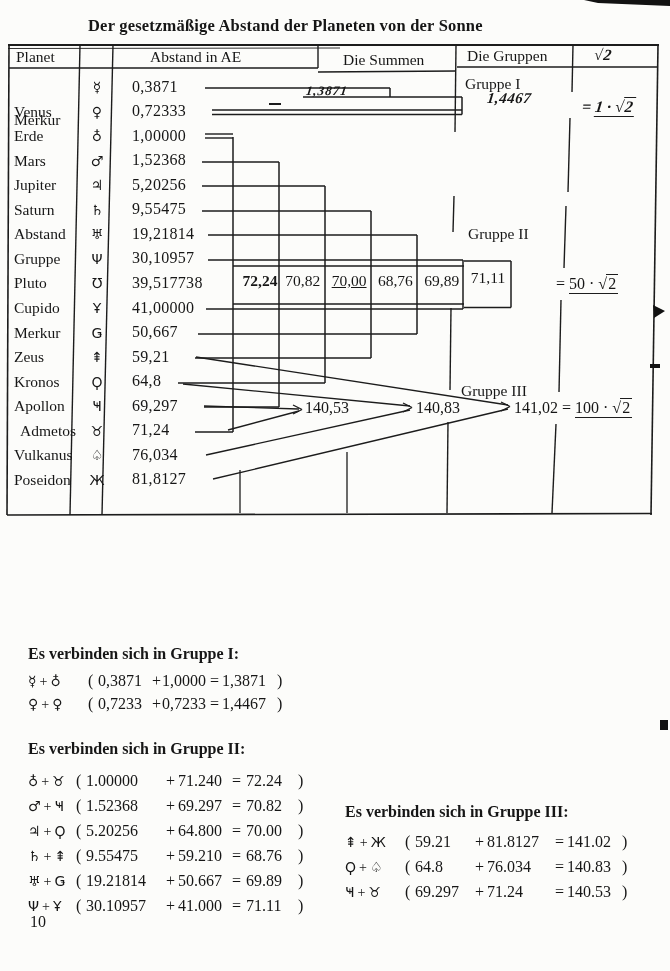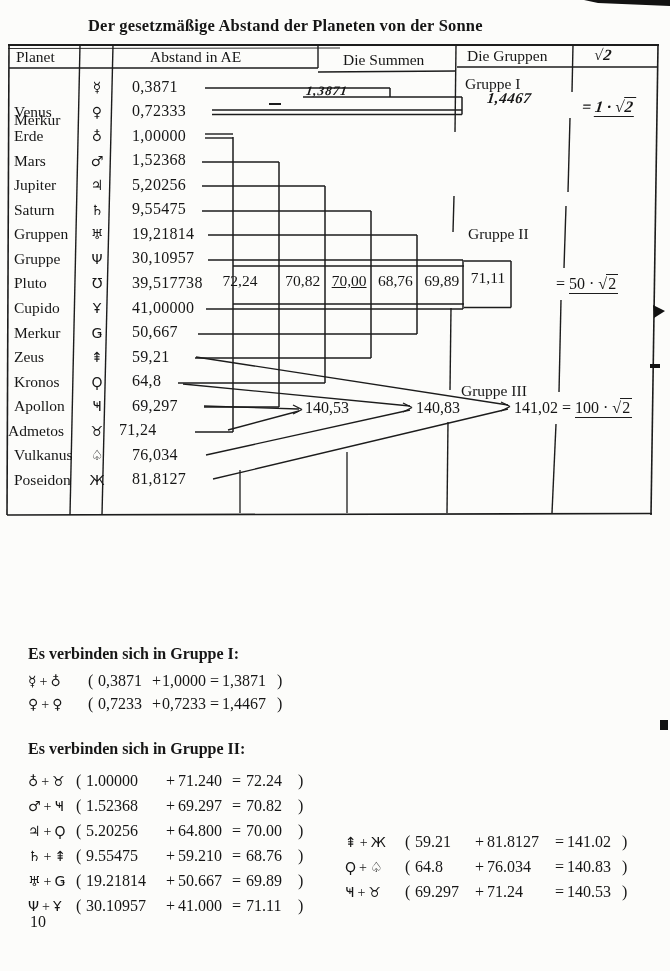--- a/index.html
+++ b/index.html
@@ -128,21 +128,21 @@
       <div class="abs val" style="left: 132px; top: 126.62px;">1,00000</div>
       <div class="abs planet-name" style="left: 14px; top: 151.68px;">Mars</div>
       <div class="abs planet-symbol" style="left: 84px; top: 152.68px;">♂</div>
       <div class="abs val" style="left: 132px; top: 151.18px;">1,52368</div>
       <div class="abs planet-name" style="left: 14px; top: 176.24px;">Jupiter</div>
       <div class="abs planet-symbol" style="left: 84px; top: 177.24px;">♃</div>
       <div class="abs val" style="left: 132px; top: 175.74px;">5,20256</div>
       <div class="abs planet-name" style="left: 14px; top: 200.8px;">Saturn</div>
       <div class="abs planet-symbol" style="left: 84px; top: 201.8px;">♄</div>
       <div class="abs val" style="left: 132px; top: 200.3px;">9,55475</div>
-      <div class="abs planet-name" style="left: 14px; top: 225.36px;">Gruppen</div>
+      <div class="abs planet-name" style="left: 14px; top: 225.36px;">Abstand</div>
       <div class="abs planet-symbol" style="left: 84px; top: 226.36px;">♅</div>
       <div class="abs val" style="left: 132px; top: 224.86px;">19,21814</div>
       <div class="abs planet-name" style="left: 14px; top: 249.92px;">Gruppe</div>
       <div class="abs planet-symbol" style="left: 84px; top: 250.92px;">Ψ</div>
       <div class="abs val" style="left: 132px; top: 249.42px;">30,10957</div>
       <div class="abs planet-name" style="left: 14px; top: 274.48px;">Pluto</div>
       <div class="abs planet-symbol" style="left: 84px; top: 275.48px;">℧</div>
       <div class="abs val" style="left: 132px; top: 273.98px;">39,517738</div>
       <div class="abs planet-name" style="left: 14px; top: 299.04px;">Cupido</div>
       <div class="abs planet-symbol" style="left: 84px; top: 300.04px;">Ұ</div>
@@ -152,32 +152,32 @@
       <div class="abs val" style="left: 132px; top: 323.1px; text-align: center;">50,667</div>
       <div class="abs planet-name" style="left: 14px; top: 348.16px;">Zeus</div>
       <div class="abs planet-symbol" style="left: 84px; top: 349.16px;">⇞</div>
       <div class="abs val" style="left: 132px; top: 347.66px;">59,21</div>
       <div class="abs planet-name" style="left: 14px; top: 372.72px;">Kronos</div>
       <div class="abs planet-symbol" style="left: 84px; top: 373.72px;">Ϙ</div>
       <div class="abs val" style="left: 132px; top: 372.22px;">64,8</div>
       <div class="abs planet-name" style="left: 14px; top: 397.28px;">Apollon</div>
       <div class="abs planet-symbol" style="left: 84px; top: 398.28px;">Ҹ</div>
       <div class="abs val" style="left: 132px; top: 396.78px;">69,297</div>
-      <div class="abs planet-name" style="left: 8px; top: 421.84px; text-align: center;">Admetos</div>
+      <div class="abs planet-name" style="left: 20px; top: 421.84px; text-align: center;">Admetos</div>
       <div class="abs planet-symbol" style="left: 84px; top: 422.84px;">♉</div>
-      <div class="abs val" style="left: 119px; top: 421.34px;">71,24</div>
+      <div class="abs val" style="left: 132px; top: 421.34px;">71,24</div>
       <div class="abs planet-name" style="left: 14px; top: 446.4px;">Vulkanus</div>
       <div class="abs planet-symbol" style="left: 84px; top: 447.4px;">♤</div>
       <div class="abs val" style="left: 132px; top: 445.9px;">76,034</div>
       <div class="abs planet-name" style="left: 14px; top: 470.96px;">Poseidon</div>
       <div class="abs planet-symbol" style="left: 84px; top: 471.96px;">Ж</div>
       <div class="abs val" style="left: 132px; top: 470.46px;">81,8127</div>
     </div>
   <div id="summen-cells">
-      <div class="abs sum-cell" style="left: 217px; top: 272px;">72,24</div>
+      <div class="abs sum-cell" style="left: 237px; top: 272px; font-weight: bold;">72,24</div>
       <div class="abs sum-cell" style="left: 279.8px; top: 272px;">70,82</div>
       <div class="abs sum-cell" style="left: 326.1px; top: 272px; text-decoration: underline;">70,00</div>
       <div class="abs sum-cell" style="left: 372.4px; top: 272px;">68,76</div>
       <div class="abs sum-cell" style="left: 418.7px; top: 272px;">69,89</div>
       <div class="abs sum-cell" style="left: 465px; top: 269px;">71,11</div>
     </div>
   <div id="gruppe-labels">
       <div class="abs glabel" style="left: 465px; top: 75px;">Gruppe I</div>
       <div class="abs glabel" style="left: 468px; top: 225px;">Gruppe II</div>
       <div class="abs glabel" style="left: 461px; top: 382px;">Gruppe III</div>
@@ -216,20 +216,21 @@
   <div class="abs heading" style="left:28px;top:740px">Es verbinden sich in Gruppe II:</div>
   <div id="g2-rows">
       <div class="f-row" style="left: 28px; top: 772px;"><span class="pair" style="display: inline-block; width: 48px;"><span>♁</span><span class="plus">+</span><span>♉</span></span><span class="col" style="display: inline-block; width: 10px;">(</span><span class="col" style="display: inline-block; width: 80px;">1.00000</span><span class="col" style="display: inline-block; width: 12px;">+</span><span class="col" style="display: inline-block; width: 54px;">71.240</span><span class="col" style="display: inline-block; width: 14px;">=</span><span class="col" style="display: inline-block; width: 52px;">72.24</span><span class="col">)</span></div>
       <div class="f-row" style="left: 28px; top: 797px;"><span class="pair" style="display: inline-block; width: 48px;"><span>♂</span><span class="plus">+</span><span>Ҹ</span></span><span class="col" style="display: inline-block; width: 10px;">(</span><span class="col" style="display: inline-block; width: 80px;">1.52368</span><span class="col" style="display: inline-block; width: 12px;">+</span><span class="col" style="display: inline-block; width: 54px;">69.297</span><span class="col" style="display: inline-block; width: 14px;">=</span><span class="col" style="display: inline-block; width: 52px;">70.82</span><span class="col">)</span></div>
       <div class="f-row" style="left: 28px; top: 822px;"><span class="pair" style="display: inline-block; width: 48px;"><span>♃</span><span class="plus">+</span><span>Ϙ</span></span><span class="col" style="display: inline-block; width: 10px;">(</span><span class="col" style="display: inline-block; width: 80px;">5.20256</span><span class="col" style="display: inline-block; width: 12px;">+</span><span class="col" style="display: inline-block; width: 54px;">64.800</span><span class="col" style="display: inline-block; width: 14px;">=</span><span class="col" style="display: inline-block; width: 52px;">70.00</span><span class="col">)</span></div>
       <div class="f-row" style="left: 28px; top: 847px;"><span class="pair" style="display: inline-block; width: 48px;"><span>♄</span><span class="plus">+</span><span>⇞</span></span><span class="col" style="display: inline-block; width: 10px;">(</span><span class="col" style="display: inline-block; width: 80px;">9.55475</span><span class="col" style="display: inline-block; width: 12px;">+</span><span class="col" style="display: inline-block; width: 54px;">59.210</span><span class="col" style="display: inline-block; width: 14px;">=</span><span class="col" style="display: inline-block; width: 52px;">68.76</span><span class="col">)</span></div>
       <div class="f-row" style="left: 28px; top: 872px;"><span class="pair" style="display: inline-block; width: 48px;"><span>♅</span><span class="plus">+</span><span>Ǥ</span></span><span class="col" style="display: inline-block; width: 10px;">(</span><span class="col" style="display: inline-block; width: 80px;">19.21814</span><span class="col" style="display: inline-block; width: 12px;">+</span><span class="col" style="display: inline-block; width: 54px;">50.667</span><span class="col" style="display: inline-block; width: 14px;">=</span><span class="col" style="display: inline-block; width: 52px;">69.89</span><span class="col">)</span></div>
       <div class="f-row" style="left: 28px; top: 897px;"><span class="pair" style="display: inline-block; width: 48px;"><span>Ψ</span><span class="plus">+</span><span>Ұ</span></span><span class="col" style="display: inline-block; width: 10px;">(</span><span class="col" style="display: inline-block; width: 80px;">30.10957</span><span class="col" style="display: inline-block; width: 12px;">+</span><span class="col" style="display: inline-block; width: 54px;">41.000</span><span class="col" style="display: inline-block; width: 14px;">=</span><span class="col" style="display: inline-block; width: 52px;">71.11</span><span class="col">)</span></div>
     </div>
 
+  <div class="abs heading" style="left:345px;top:803px">Es verbinden sich in Gruppe III:</div>
   <div id="g3-rows">
       <div class="f-row" style="left: 345px; top: 833px;"><span class="pair" style="display: inline-block; width: 60px;"><span>⇞</span><span class="plus">+</span><span>Ж</span></span><span class="col" style="display: inline-block; width: 10px;">(</span><span class="col" style="display: inline-block; width: 60px;">59.21</span><span class="col" style="display: inline-block; width: 12px;">+</span><span class="col" style="display: inline-block; width: 68px;">81.8127</span><span class="col" style="display: inline-block; width: 12px;">=</span><span class="col" style="display: inline-block; width: 55px;">141.02</span><span class="col">)</span></div>
       <div class="f-row" style="left: 345px; top: 858px;"><span class="pair" style="display: inline-block; width: 60px;"><span>Ϙ</span><span class="plus">+</span><span>♤</span></span><span class="col" style="display: inline-block; width: 10px;">(</span><span class="col" style="display: inline-block; width: 60px;">64.8</span><span class="col" style="display: inline-block; width: 12px;">+</span><span class="col" style="display: inline-block; width: 68px;">76.034</span><span class="col" style="display: inline-block; width: 12px;">=</span><span class="col" style="display: inline-block; width: 55px;">140.83</span><span class="col">)</span></div>
       <div class="f-row" style="left: 345px; top: 883px;"><span class="pair" style="display: inline-block; width: 60px;"><span>Ҹ</span><span class="plus">+</span><span>♉</span></span><span class="col" style="display: inline-block; width: 10px;">(</span><span class="col" style="display: inline-block; width: 60px;">69.297</span><span class="col" style="display: inline-block; width: 12px;">+</span><span class="col" style="display: inline-block; width: 68px;">71.24</span><span class="col" style="display: inline-block; width: 12px;">=</span><span class="col" style="display: inline-block; width: 55px;">140.53</span><span class="col">)</span></div>
     </div>
 
   <div class="abs pagenum" style="left:30px;top:913px">10</div>
 </div>
 
 </body></html>

